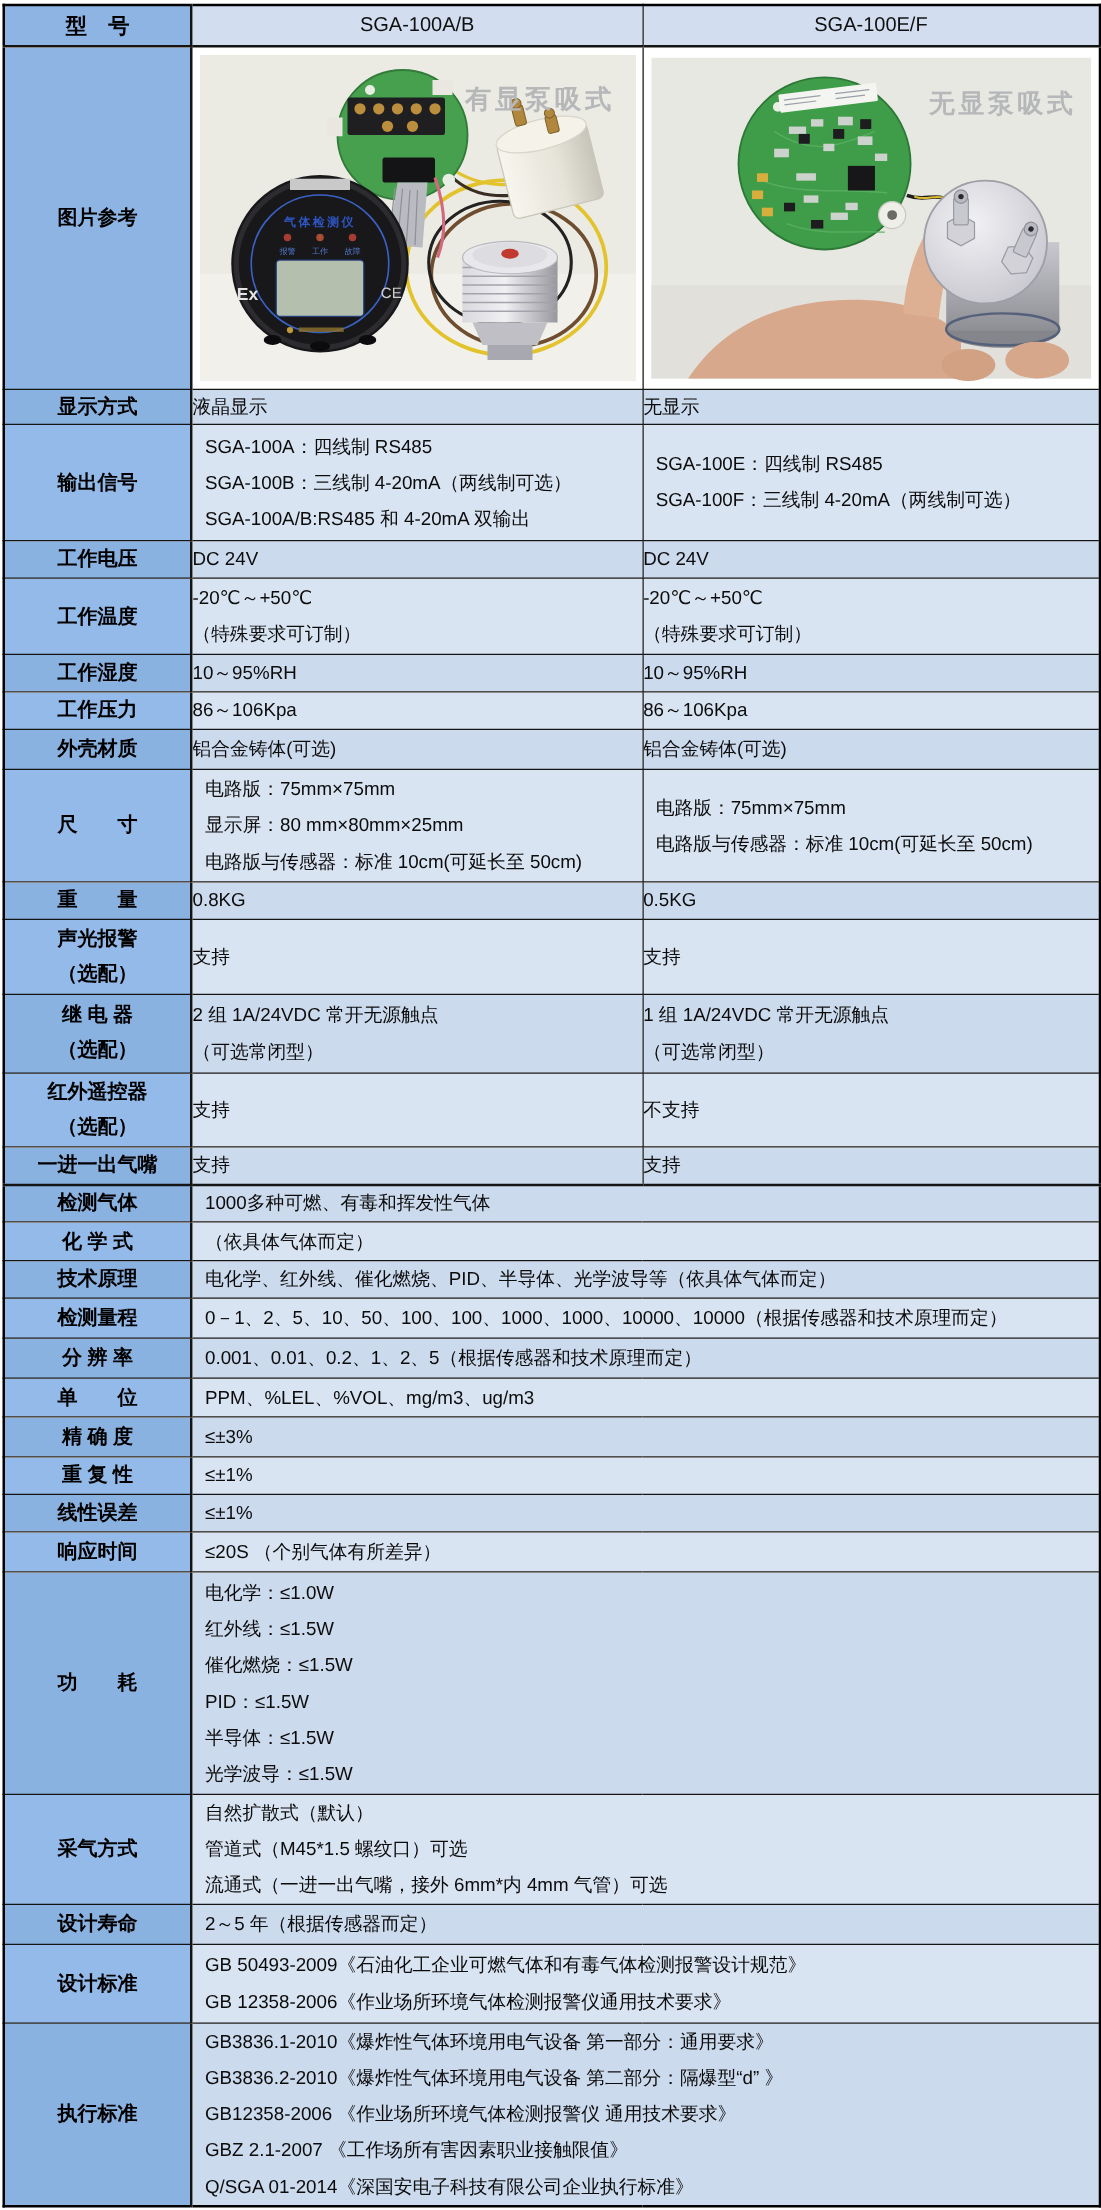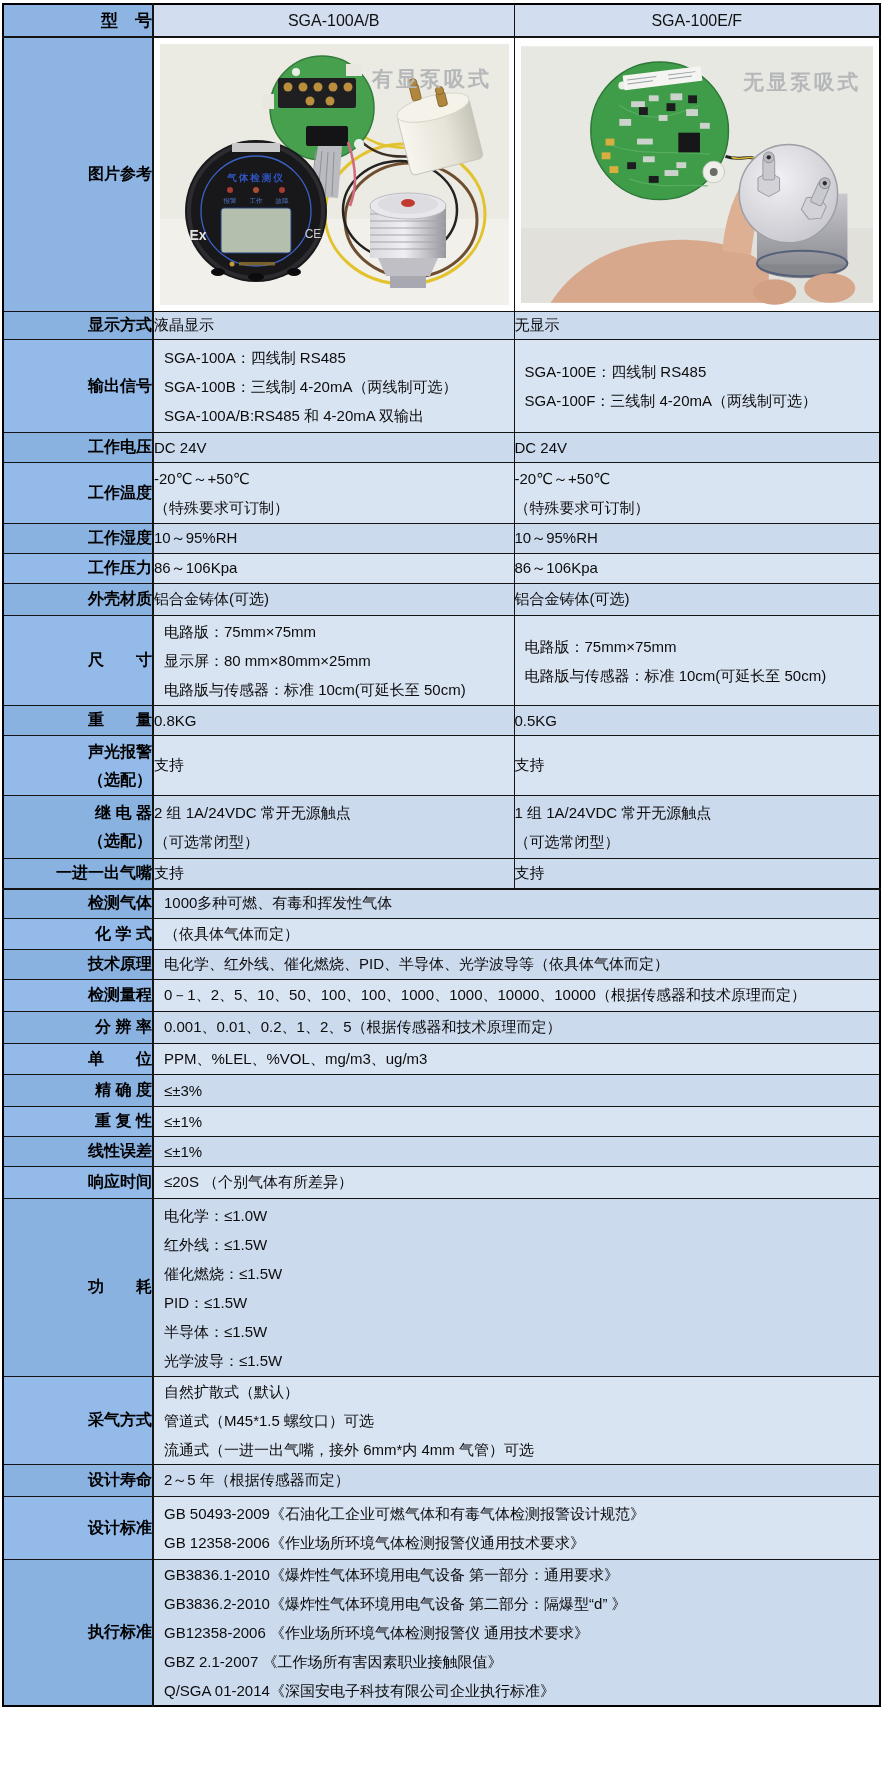--- a/index.html
+++ b/index.html
@@ -1,21 +1,21 @@
 <!DOCTYPE html>
 <html><head>
 <meta charset="utf-8">
 <style>
   *{box-sizing:border-box;margin:0;padding:0}
   html,body{background:#ffffff}
   body{font-family:"Liberation Sans","DejaVu Sans",sans-serif;color:#101010}
   .page{width:881px;min-height:1768px;background:#fff;padding:3px 0 0 2px}
   table{border-collapse:collapse;table-layout:fixed;width:877px;border:2px solid #000}
   td{border:1px solid #141414;overflow:hidden;vertical-align:middle}
-  td.lbl{background:#8db4e2;text-align:right;font-weight:bold;font-size:16px;color:#000;border-right-width:2px}
+  td.lbl{background:#8db4e2;text-align:center;font-weight:bold;font-size:16px;color:#000;border-right-width:2px}
   tr.d td.lbl{background:#8ab2e1}
   tr.l td.lbl{background:#93bae8}
   tr.d td.val{background:#ccdaee}
   tr.l td.val{background:#d9e4f3}
   td.val{font-size:15px;color:#0c0c0c}
   td.center{text-align:left}
   td.left{text-align:left;padding-left:10px}
   .line{line-height:29px;white-space:nowrap}
   td.lbl .line{line-height:28px}
   tr.hdr td{border-bottom-width:2px}
@@ -317,20 +317,28 @@
     <td class="val center">
       <div class="line">2 组 1A/24VDC 常开无源触点</div>
       <div class="line">（可选常闭型）</div>
     </td>
     <td class="val center">
       <div class="line">1 组 1A/24VDC 常开无源触点</div>
       <div class="line">（可选常闭型）</div>
     </td>
   </tr>
 
+  <tr class="l" style="height:59px">
+    <td class="lbl">
+      <div class="line">红外遥控器</div>
+      <div class="line">（选配）</div>
+    </td>
+    <td class="val center">支持</td>
+    <td class="val center">不支持</td>
+  </tr>
 
   <tr class="d section-end" style="height:30px">
     <td class="lbl">一进一出气嘴</td>
     <td class="val center">支持</td>
     <td class="val center">支持</td>
   </tr>
 
   <tr class="d" style="height:30px">
     <td class="lbl">检测气体</td>
     <td class="val left" colspan="2">1000多种可燃、有毒和挥发性气体</td>

